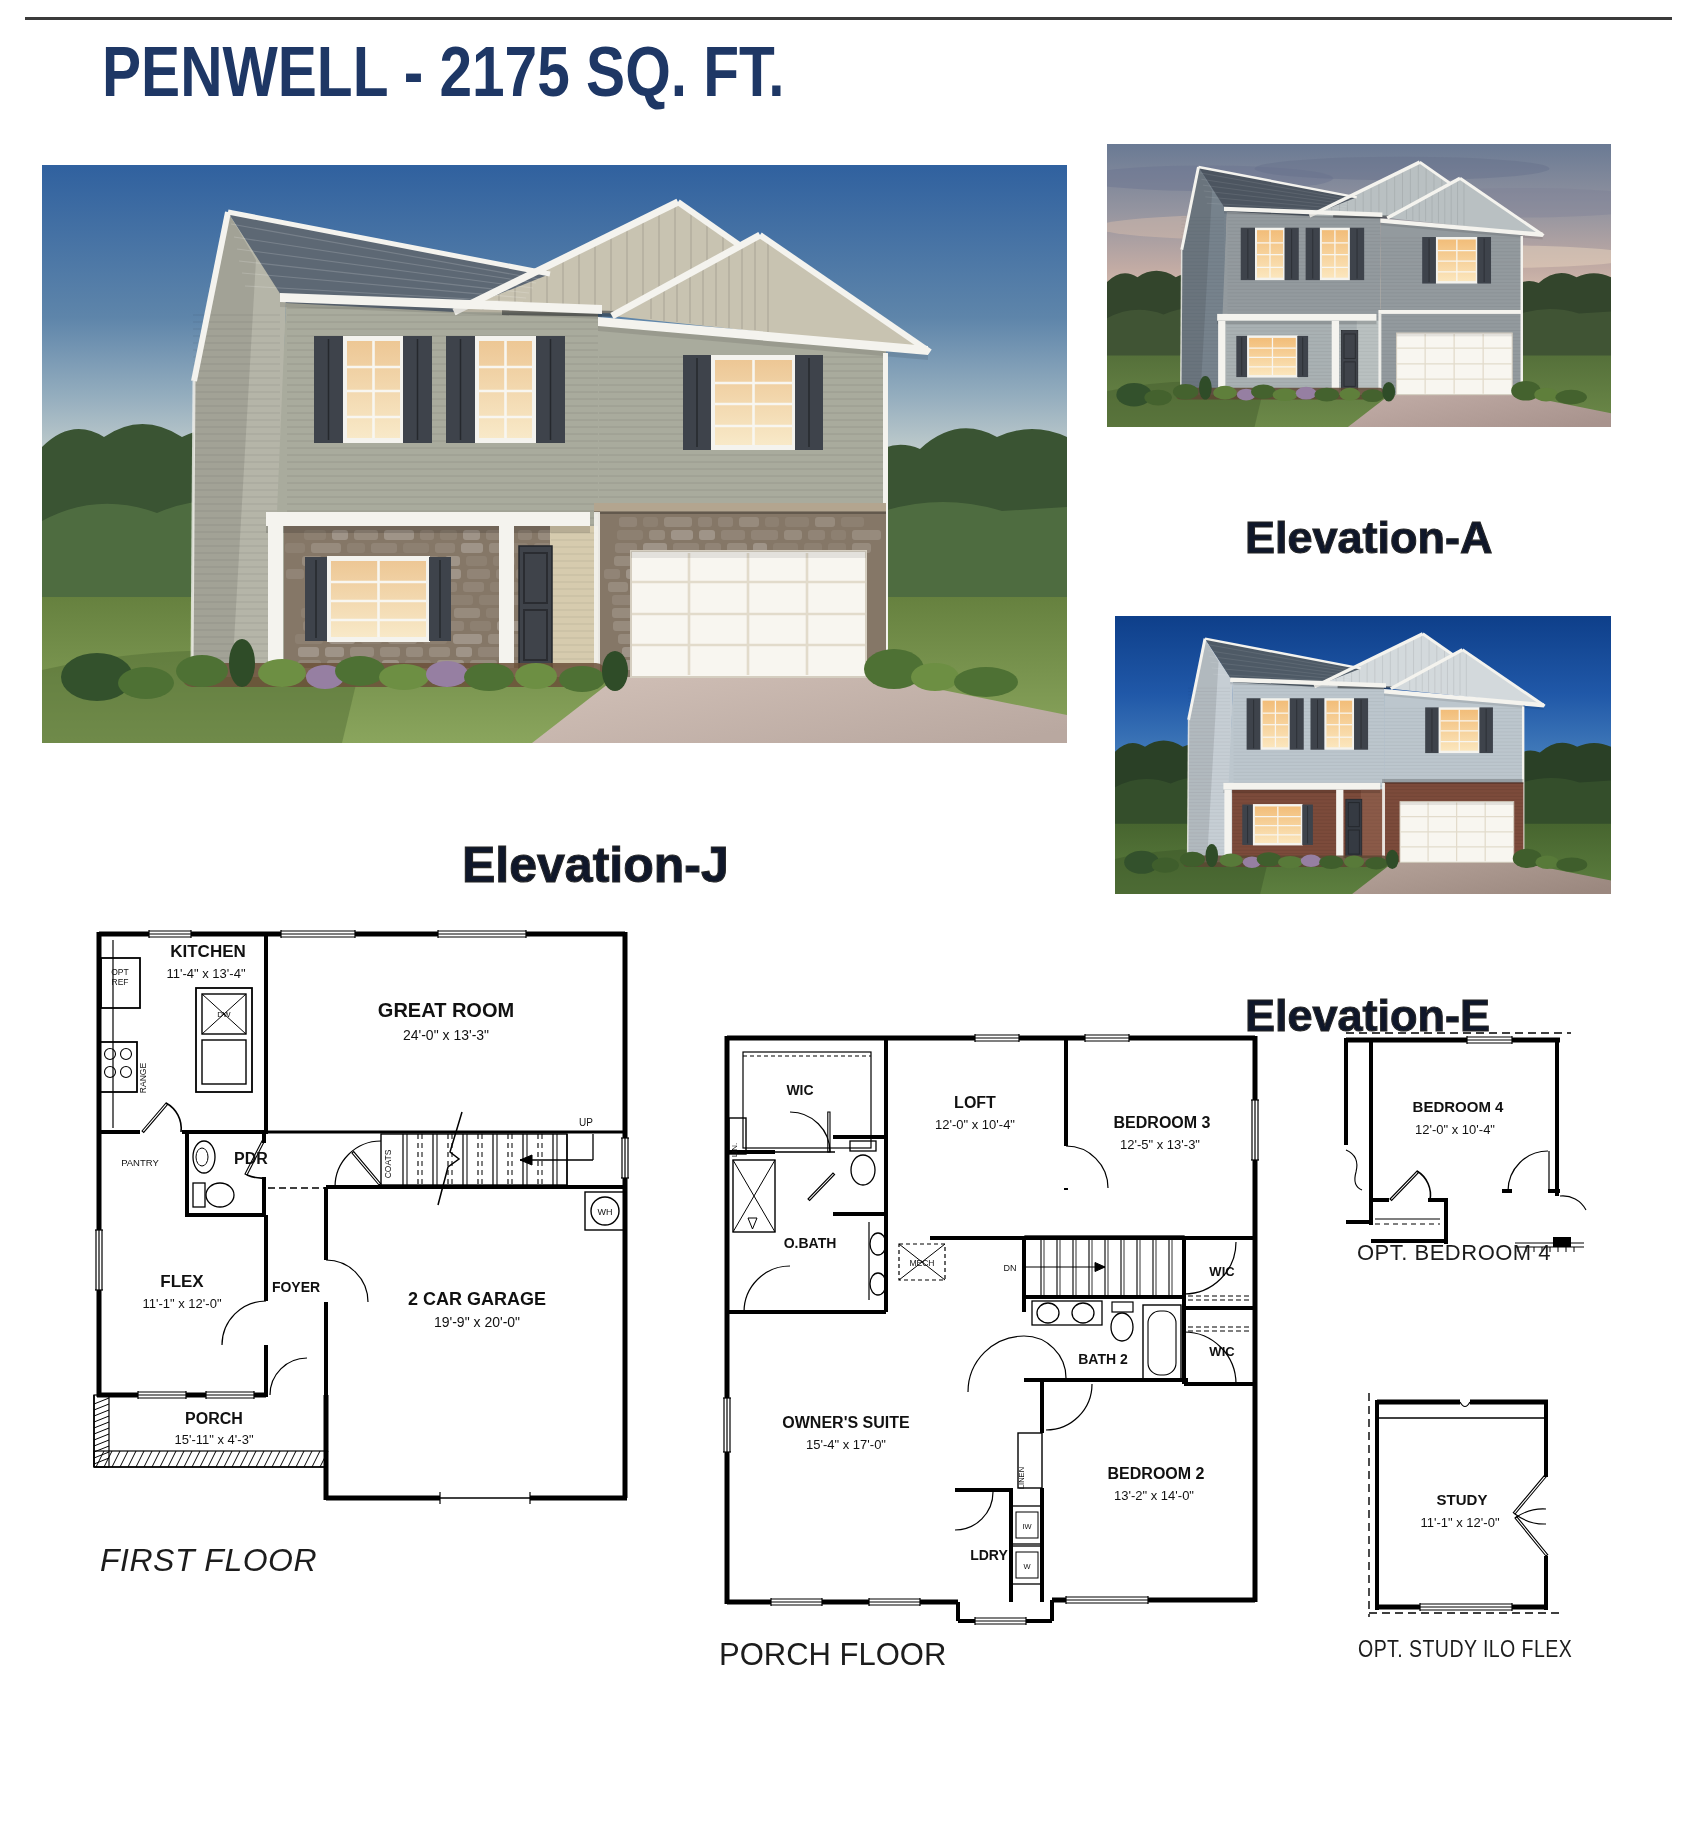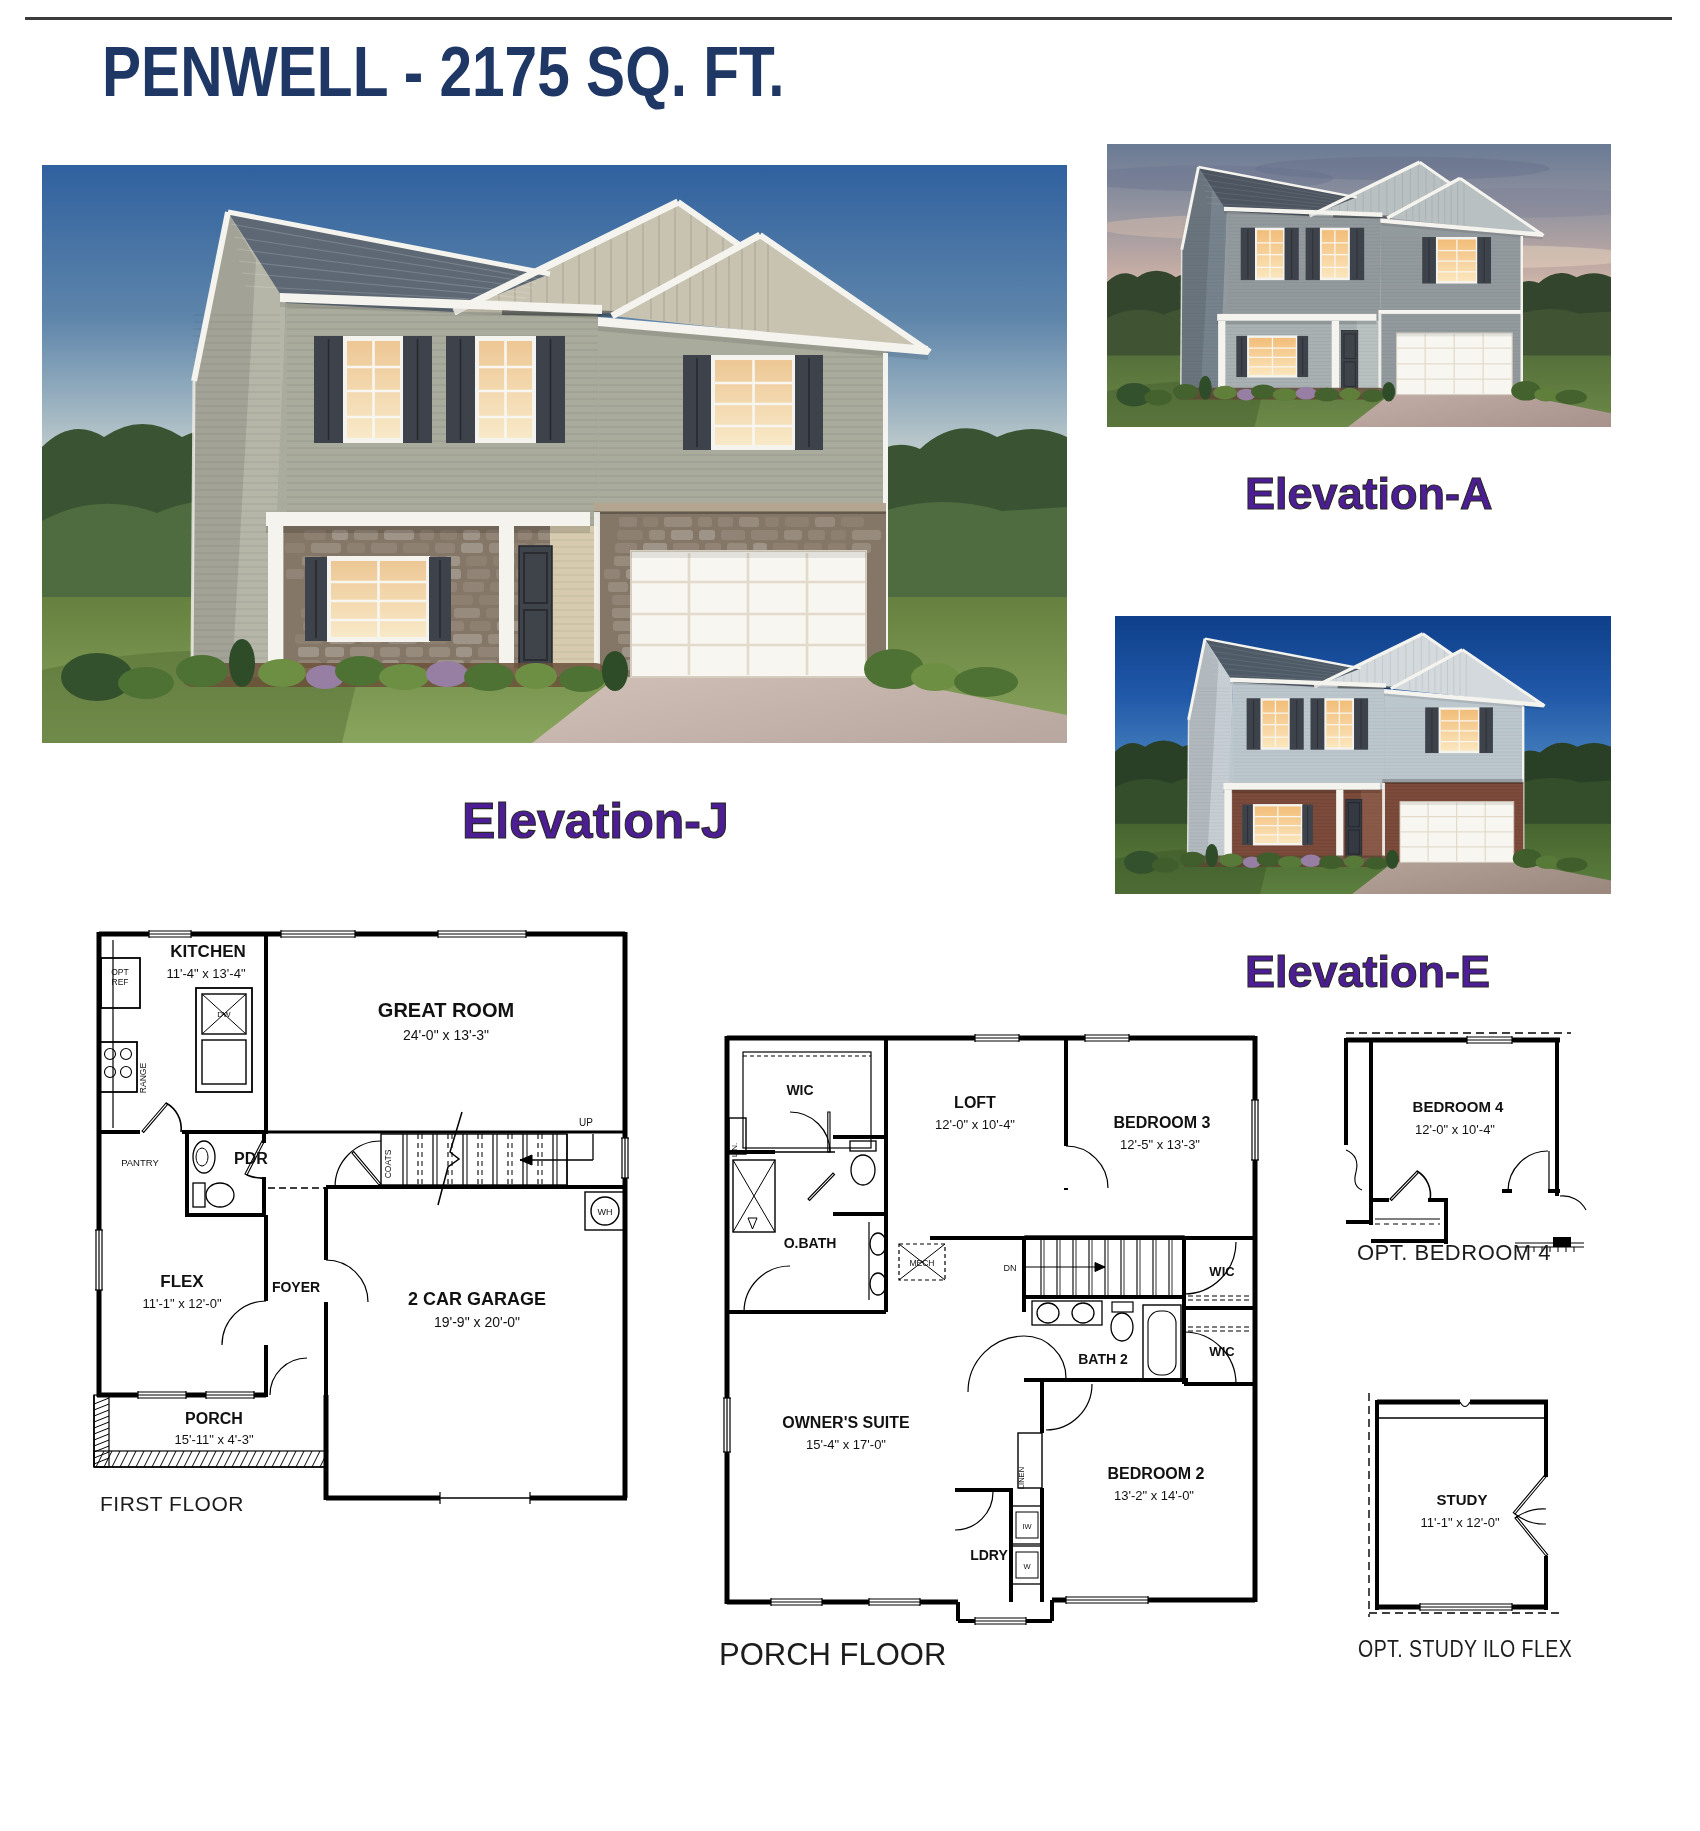--- a/index.html
+++ b/index.html
@@ -1,15 +1,15 @@
 <!DOCTYPE html>
 <html><head><meta charset="utf-8"><style>
 html,body{margin:0;padding:0;background:#ffffff;}
 body{width:1700px;height:1831px;position:relative;font-family:"Liberation Sans",sans-serif;overflow:hidden;}
-.lbl{position:absolute;font-weight:bold;color:#4c1d95;white-space:nowrap;-webkit-text-stroke:1.1px #272727;}
+.lbl{position:absolute;font-weight:bold;color:#0f172a;white-space:nowrap;margin-top:44px;-webkit-text-stroke:1.1px #272727;}
 .flbl{position:absolute;color:#1c1c1c;white-space:nowrap;font-weight:normal;}
 </style></head><body>
 <div style="position:absolute;left:25px;top:17px;width:1647px;height:2.6px;background:#3b3b3b"></div>
 <div style="position:absolute;left:102px;top:32px;font-weight:bold;font-size:70px;color:#1e3765;transform:scaleX(0.837);transform-origin:left;letter-spacing:0px;">PENWELL - 2175 SQ. FT.</div>
 <svg viewBox="0 0 1025 578" width="1025" height="578" preserveAspectRatio="none" style="position:absolute;left:42px;top:165px;">
     <defs>
       <linearGradient id="skyJ" x1="0" y1="0" x2="0" y2="1">
         <stop offset="0" stop-color="#30619f"></stop>
         <stop offset="0.33" stop-color="#5e85aa"></stop>
         <stop offset="0.5" stop-color="#94adbe"></stop>
@@ -1787,15 +1787,15 @@
     <rect x="1420" y="1603.5" width="92" height="7" fill="#fff"></rect>
     <line x1="1420" y1="1604" x2="1512" y2="1604" stroke="#000" stroke-width="1.2"></line>
     <line x1="1420" y1="1607" x2="1512" y2="1607" stroke="#000" stroke-width="1.2"></line>
     <line x1="1420" y1="1610" x2="1512" y2="1610" stroke="#000" stroke-width="1.2"></line>
     <line x1="1420" y1="1603" x2="1420" y2="1611" stroke="#000" stroke-width="1.2"></line>
     <line x1="1512" y1="1603" x2="1512" y2="1611" stroke="#000" stroke-width="1.2"></line>
     <path d="M1460,1402 q5,9 10,0" fill="none" stroke="#000" stroke-width="1.2"></path>
     <text x="1462" y="1505" font-size="15" font-weight="bold" text-anchor="middle" fill="#111">STUDY</text>
     <text x="1460" y="1527" font-size="13" font-weight="normal" text-anchor="middle" fill="#111">11'-1" x 12'-0"</text>
   </svg>
-<div class="flbl" style="left:100px;top:1492px;font-size:21px;letter-spacing:0.5px;">FIRST FLOOR</div>
+<div class="flbl" style="left:100px;top:1542px;font-size:32px;letter-spacing:0.5px;font-style:italic;">FIRST FLOOR</div>
 <div class="flbl" style="left:719px;top:1637px;font-size:31px;letter-spacing:0px;">PORCH FLOOR</div>
 <div class="flbl" style="left:1357px;top:1240px;font-size:22px;letter-spacing:0.5px;">OPT. BEDROOM 4</div>
 <div class="flbl" style="left:1358px;top:1636px;font-size:23px;letter-spacing:0.5px;transform:scaleX(0.85);transform-origin:left;">OPT. STUDY ILO FLEX</div>
 </body></html>

